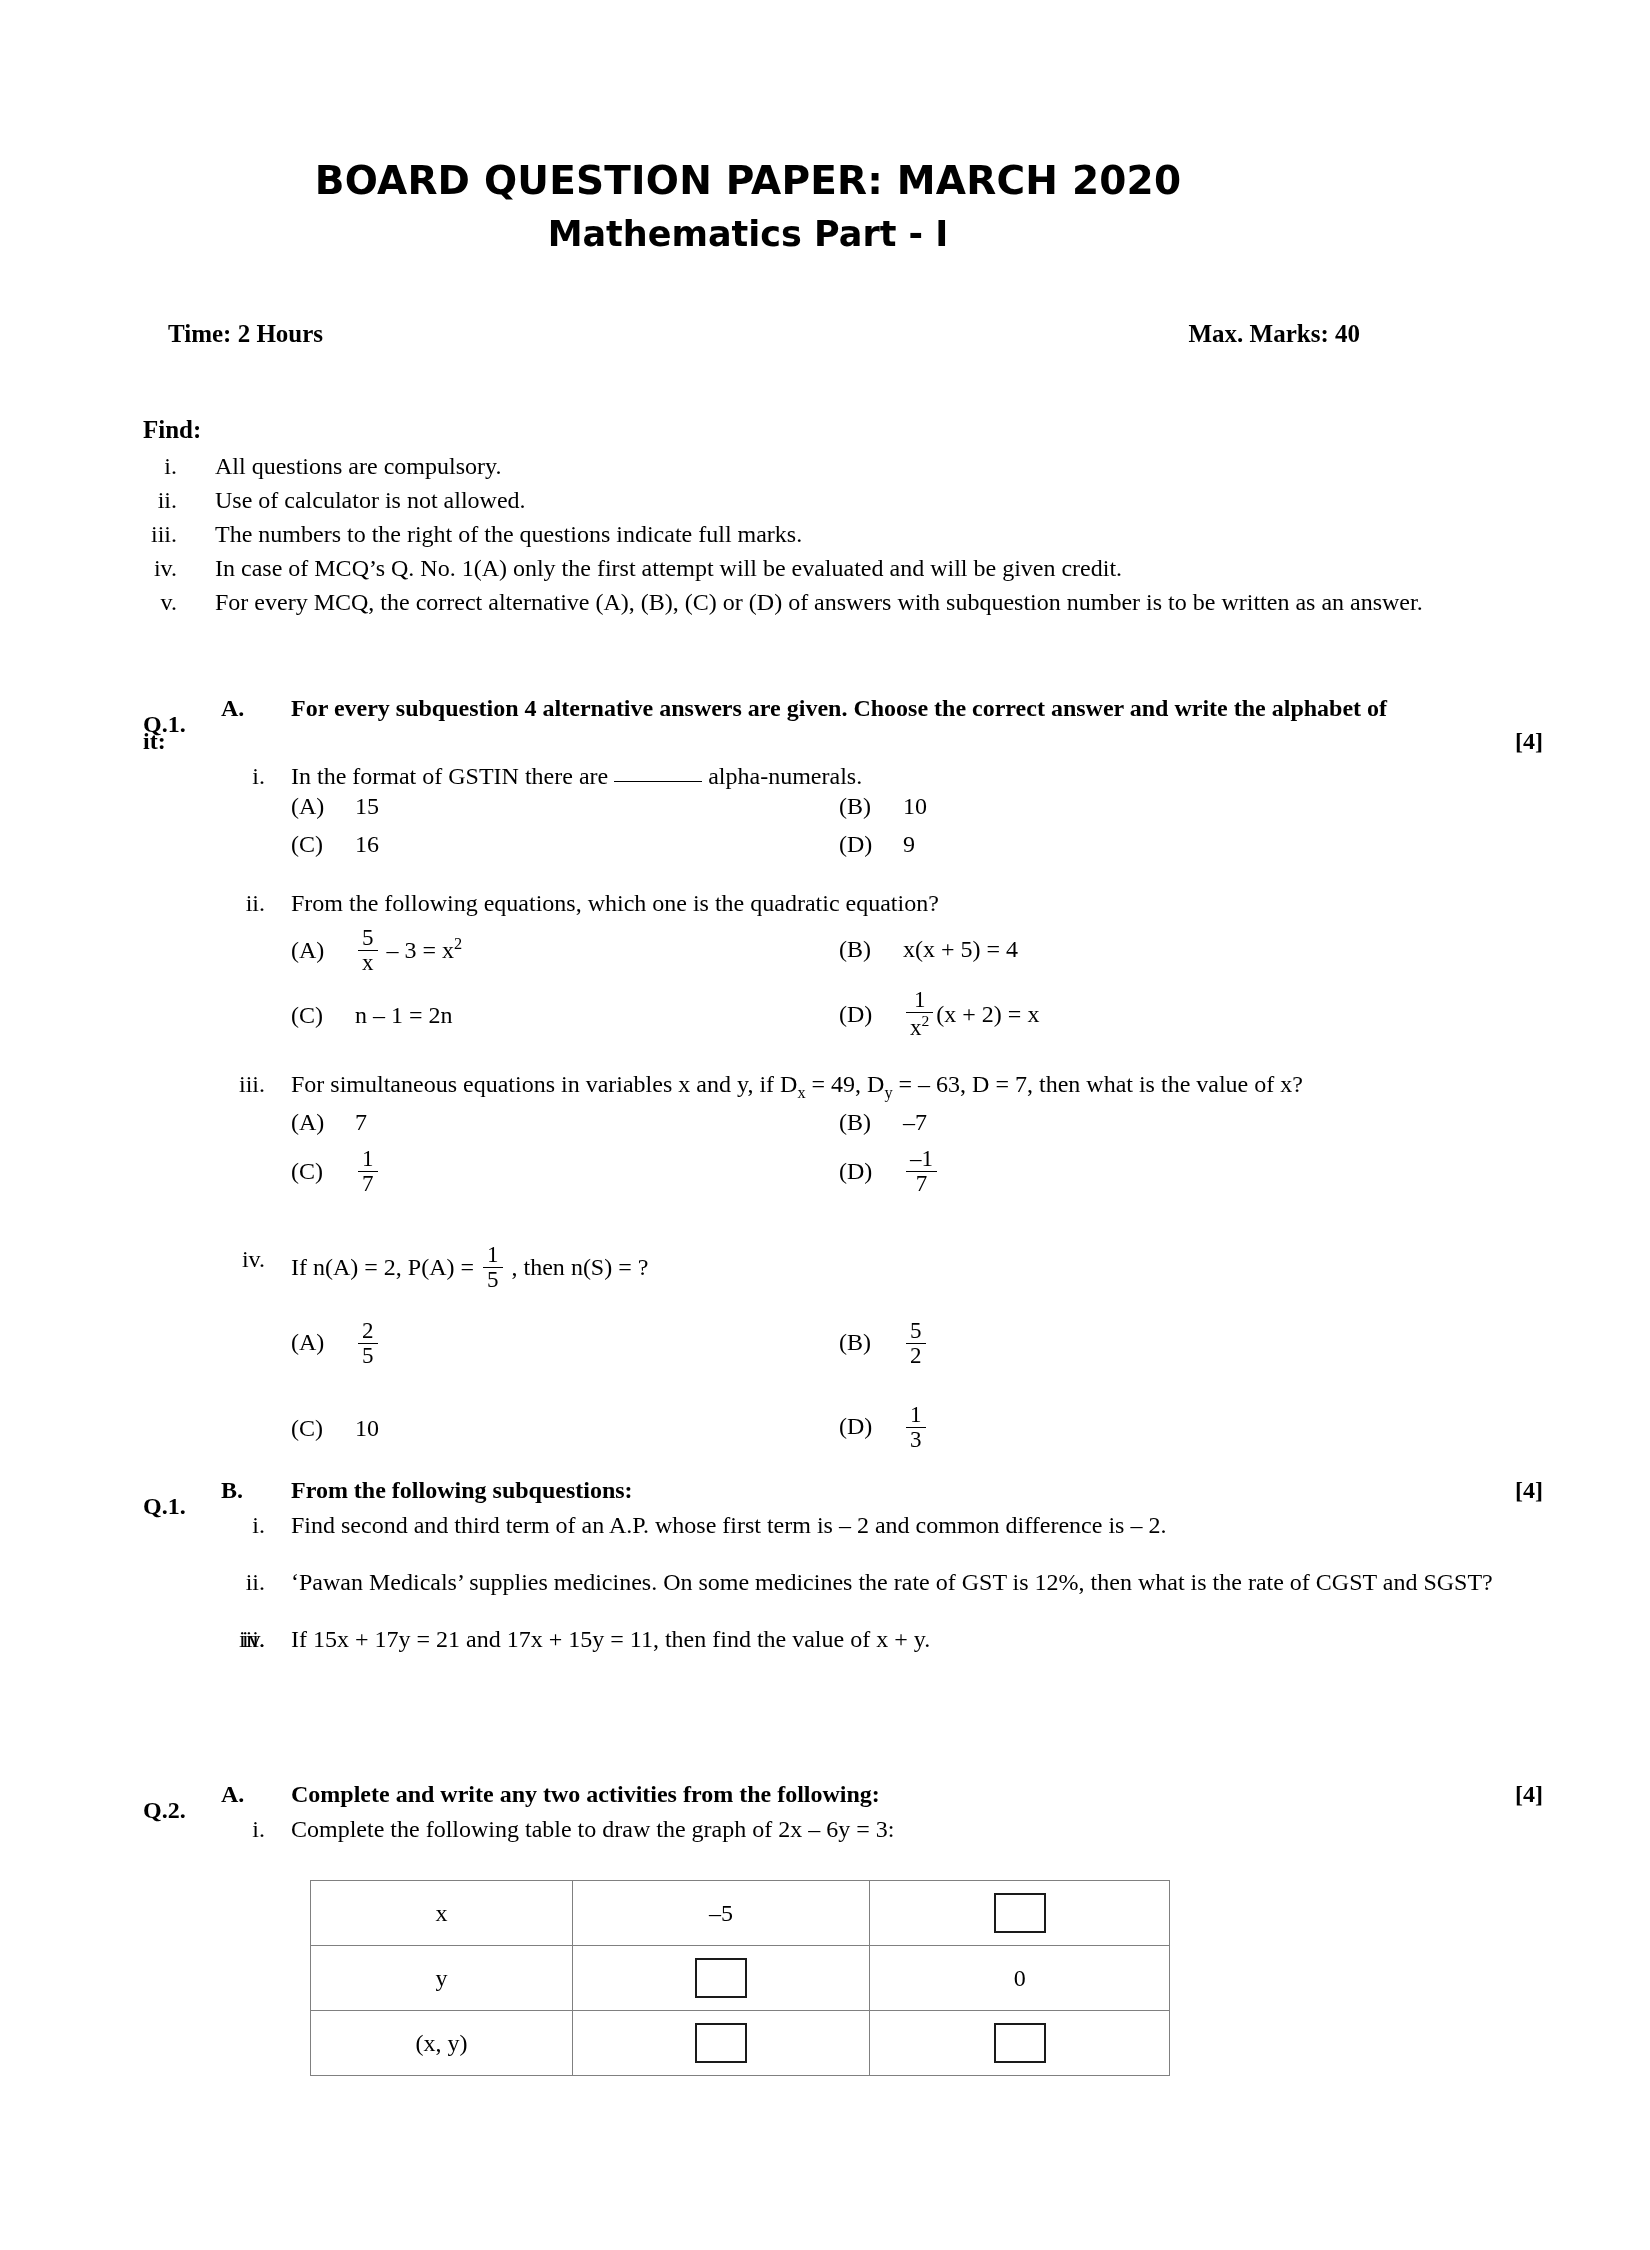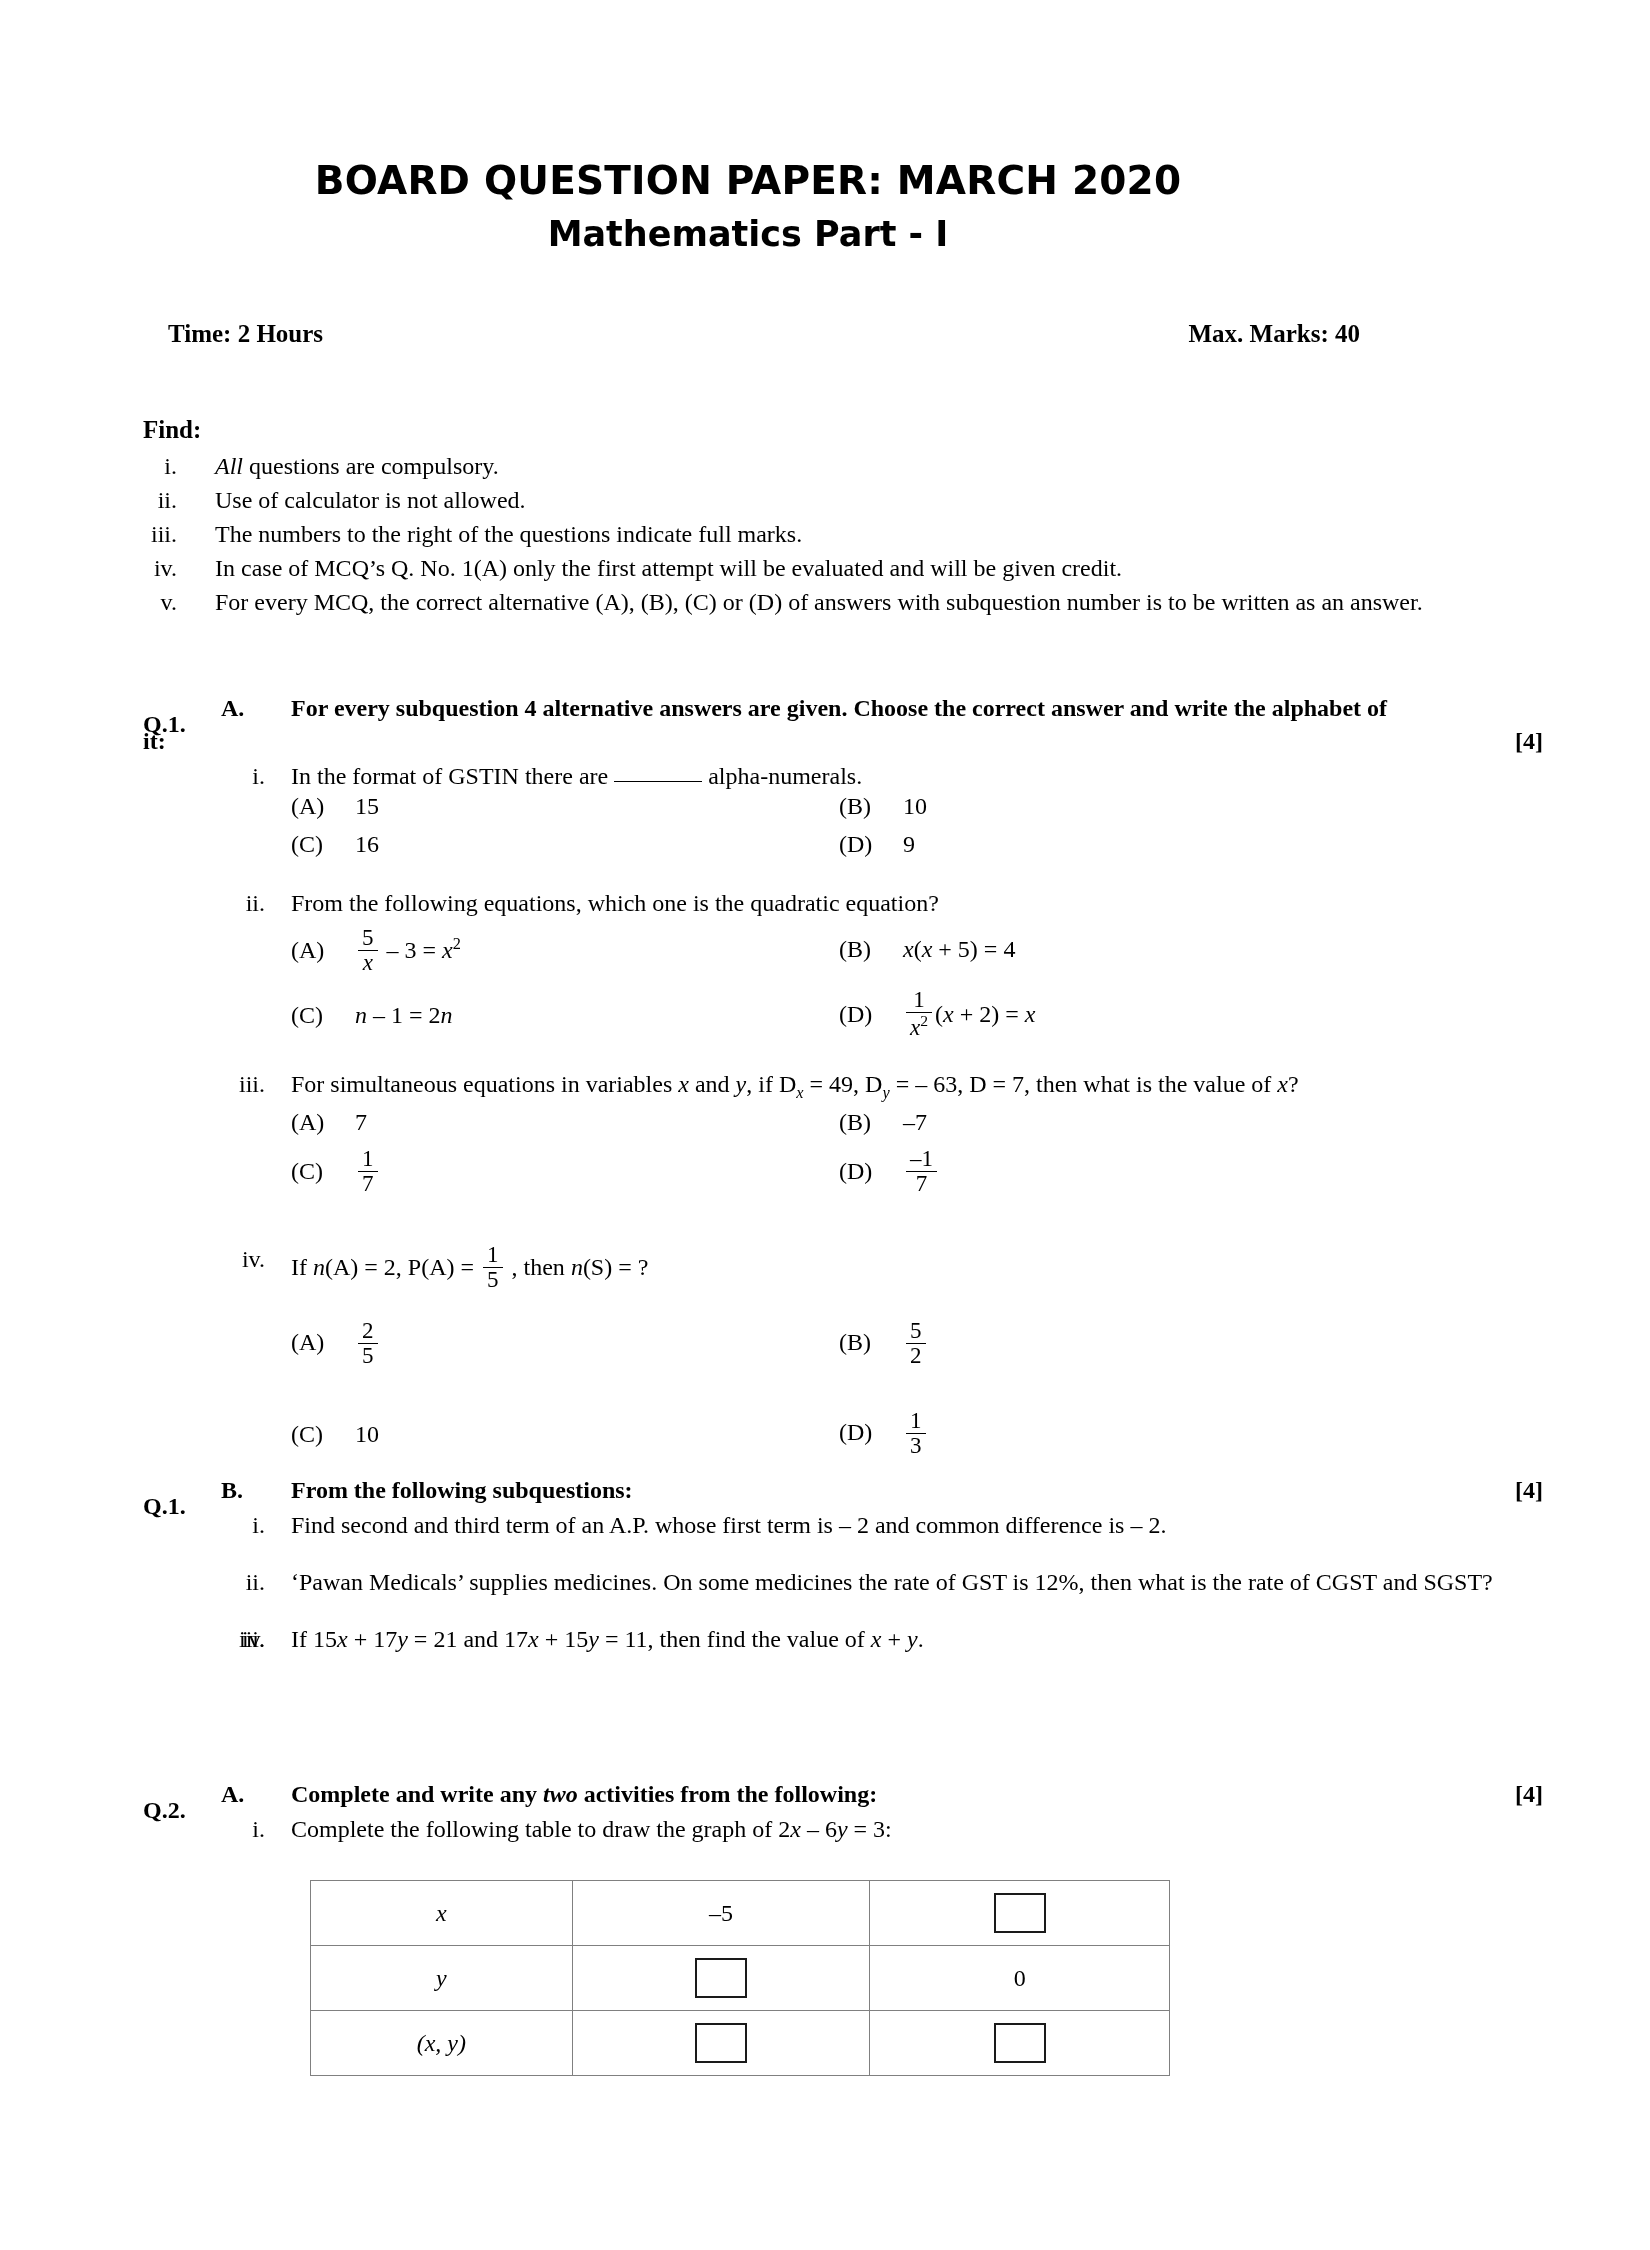--- a/index.html
+++ b/index.html
@@ -143,21 +143,21 @@
     display: inline-block;
     vertical-align: -0.55em;
     text-align: center;
     line-height: 1.06;
     font-size: 23px;
     margin: 0 3px;
   }
   .frac .num { display: block; padding: 0 4px; }
   .frac .den { display: block; border-top: 1.5px solid #000; padding: 0 4px; }
 
-  .mi { font-style: italic; }
+  .mi { }
   .sup { font-size: 0.68em; vertical-align: super; }
   .sb { font-size: 0.68em; vertical-align: sub; }
   .blank-line { display: inline-block; width: 88px; border-bottom: 1.7px solid #000; vertical-align: 2px; margin: 0 6px; }
 
   
   .tblwrap { position: absolute; left: 310px; top: 1880px; }
   table.graph-table {
     border-collapse: collapse;
     width: 860px;
   }
@@ -277,21 +277,21 @@
 
     <div class="sub" style="margin-top:34px;">
       <span class="rn">iv.</span>
       <span class="stxt">If <span class="mi">n</span>(A) = 2, P(A) = <span class="frac"><span class="num">1</span><span class="den">5</span></span> , then <span class="mi">n</span>(S) = ?</span>
     </div>
     <div class="opts" style="margin-top:26px;">
       <div class="optrow tall">
         <span class="opt-l"><span class="opt-tag">(A)</span><span class="frac"><span class="num">2</span><span class="den">5</span></span></span>
         <span class="opt-r"><span class="opt-tag">(B)</span><span class="frac"><span class="num">5</span><span class="den">2</span></span></span>
       </div>
-      <div class="optrow tall" style="margin-top:28px;">
+      <div class="optrow tall" style="margin-top:22px;">
         <span class="opt-l" style="top:12px;"><span class="opt-tag">(C)</span><span class="opt-val">10</span></span>
         <span class="opt-r"><span class="opt-tag">(D)</span><span class="frac"><span class="num">1</span><span class="den">3</span></span></span>
       </div>
     </div>
   </div>
 
   <div class="qsec" style="top:1474px;">
     <div class="qhead">
       <span class="qno">Q.1.</span>
       <span class="qsub">B.</span>

